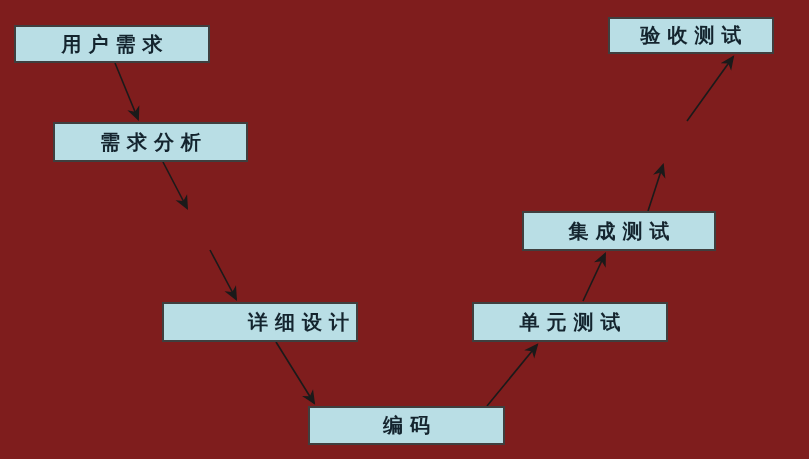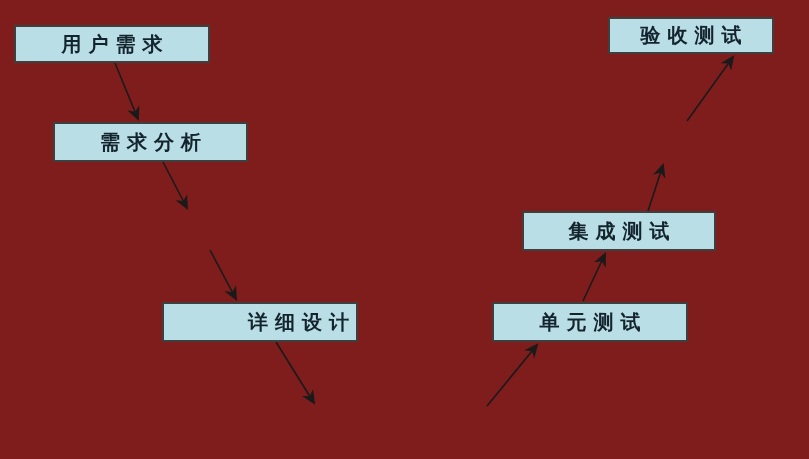--- a/index.html
+++ b/index.html
@@ -37,21 +37,21 @@
     letter-spacing: 7px;
     text-indent: 7px; 
     white-space: nowrap;
   }
   
   .n0 { left: 14px;  top: 25px;  width: 196px; height: 38px; }
   .n1 { left: 53px;  top: 122px; width: 195px; height: 40px; }
   .n2 { left: 103px; top: 211px; width: 195px; height: 39px; }
   .n3 { left: 162px; top: 302px; width: 196px; height: 40px; justify-content: flex-end; }
   .n4 { left: 308px; top: 406px; width: 197px; height: 39px; }
-  .n5 { left: 492px; top: 302px; width: 196px; height: 40px; }
+  .n5 { left: 472px; top: 302px; width: 196px; height: 40px; }
   .n6 { left: 522px; top: 211px; width: 194px; height: 40px; }
   .n7 { left: 570px; top: 121px; width: 195px; height: 41px; }
   .n8 { left: 608px; top: 17px;  width: 166px; height: 37px; }
 </style>
 </head>
 <body>
 
 <div class="canvas">
 
   <svg class="arrow-layer" viewBox="0 0 809 459" xmlns="http://www.w3.org/2000/svg">
@@ -74,20 +74,23 @@
 
   <div class="node n0">
     <span>用户需求</span>
   </div>
   <div class="node n1">
     <span>需求分析</span>
   </div>
   <div class="node n3">
     <span>详细设计</span>
   </div>
+  <div class="node n4">
+    <span>编码</span>
+  </div>
   <div class="node n5">
     <span>单元测试</span>
   </div>
   <div class="node n6">
     <span>集成测试</span>
   </div>
   <div class="node n8">
     <span>验收测试</span>
   </div>
 

